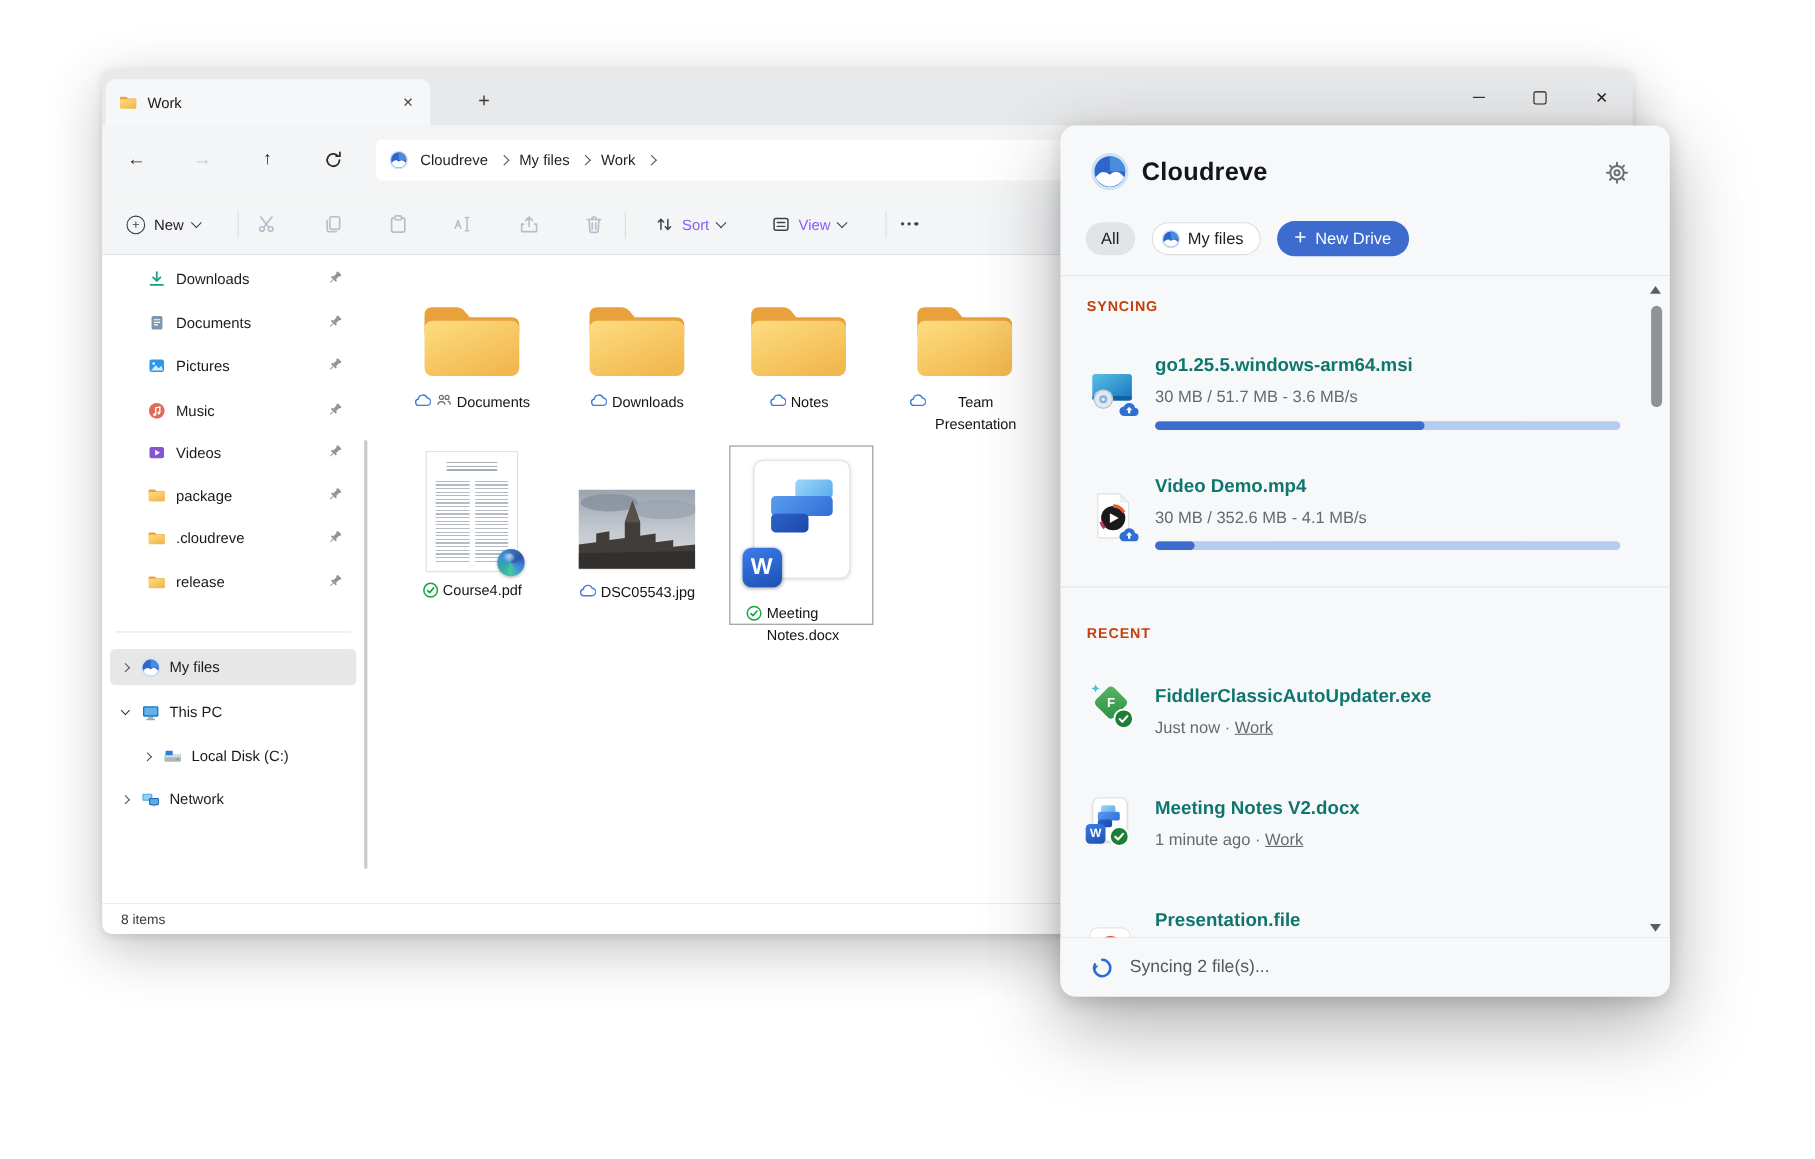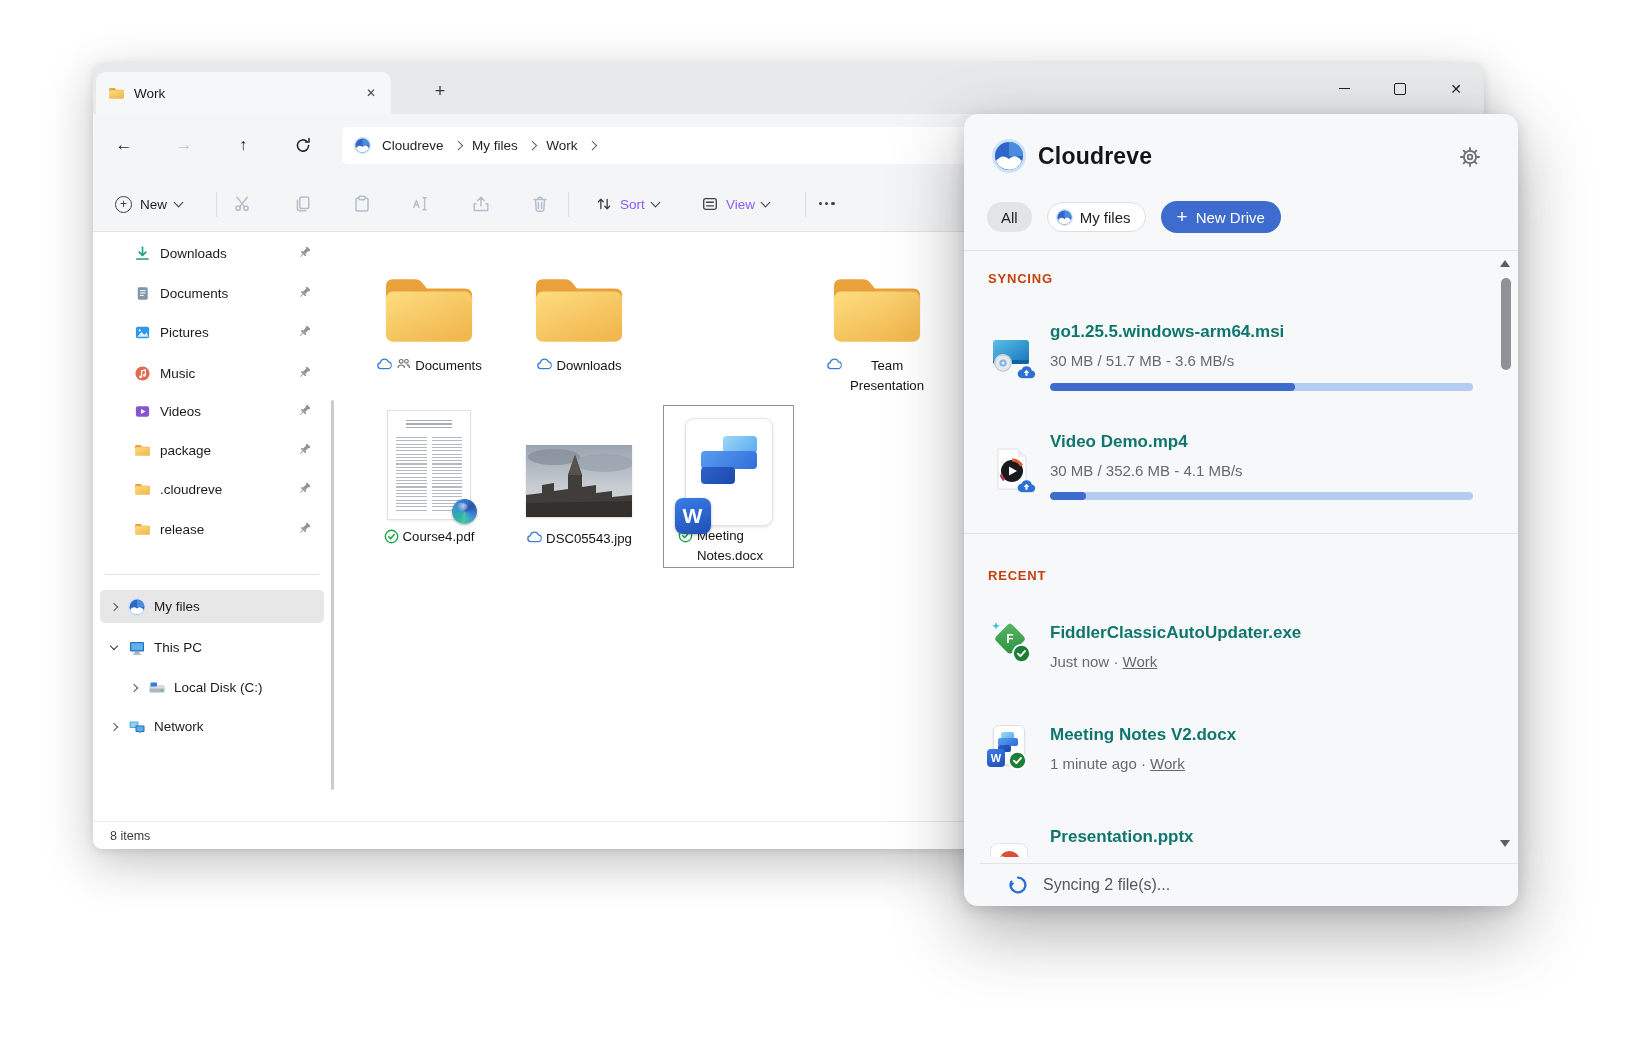--- a/index.html
+++ b/index.html
@@ -108,21 +108,21 @@
   .pdiv{position:absolute;left:0;right:0;height:1px;background:#e3e4e6;}
   .pscroll{position:absolute;left:0;right:0;top:137px;height:606px;overflow:hidden;}
   .slabel{position:absolute;left:24px;font-size:13px;font-weight:bold;color:#c2410c;letter-spacing:.8px;}
   .sname{position:absolute;left:86px;font-size:17px;font-weight:bold;color:#0f766e;}
   .ssub{position:absolute;left:86px;font-size:15px;color:#66696e;}
   .ssub a{color:#66696e;text-decoration:underline;}
   .pbar{position:absolute;left:86px;width:423px;height:8px;border-radius:4px;background:#b5cbf0;overflow:hidden;}
   .pbar .fill{height:100%;background:#3e6bce;border-radius:4px;}
   .icbox{position:absolute;}
   .badge-up{position:absolute;right:-4px;bottom:-2px;width:19px;height:15px;}
-  .pfoot{position:absolute;left:16px;right:0;bottom:0;height:43px;border-top:1px solid #e2e3e5;display:flex;align-items:center;
+  .pfoot{position:absolute;left:0;right:0;bottom:0;height:54px;border-top:1px solid #e2e3e5;display:flex;align-items:center;
          padding-left:28px;gap:15px;box-sizing:border-box;font-size:16px;color:#54575c;border-radius:0 0 14px 14px;background:#f7f8f9;}
   .sb-up{position:absolute;right:8px;top:146px;width:0;height:0;border-left:5px solid transparent;border-right:5px solid transparent;border-bottom:7px solid #5c5f62;}
   .sb-dn{position:absolute;right:8px;top:726px;width:0;height:0;border-left:5px solid transparent;border-right:5px solid transparent;border-top:7px solid #5c5f62;}
   .sb-th{position:absolute;right:7px;top:164px;width:10px;height:92px;border-radius:5px;background:#8f9296;}
 
   
   .wsm{position:absolute;width:40px;height:45px;}
   .wsm .pg{position:absolute;left:6px;top:0;width:32px;height:40px;background:#fff;border:1px solid #e0e1e3;border-radius:6px;box-shadow:0 1px 2px rgba(0,0,0,.12);box-sizing:border-box;}
   .wsm .b1{position:absolute;left:14px;top:7px;width:13px;height:7px;border-radius:2px;background:linear-gradient(135deg,#9ed7f8,#58abef);}
   .wsm .b2{position:absolute;left:11px;top:13px;width:20px;height:8px;border-radius:2px;background:linear-gradient(135deg,#5b9cf0,#2f6fd8);}
@@ -481,20 +481,31 @@
       </div>
       <div class="fold" style="left:421px">
         <svg class="fico" viewBox="0 0 96 78">
             <use href="#sym-folder"></use>
           </svg>
         <div class="flabel">
           <svg width="16" height="12" viewBox="0 0 18 14">
               <use href="#sym-cloudo"></use>
             </svg>
           <span class="nm">Downloads</span>
+        </div>
+      </div>
+      <div class="fold" style="left:568px">
+        <svg class="fico" viewBox="0 0 96 78">
+            <use href="#sym-folder"></use>
+          </svg>
+        <div class="flabel">
+          <svg width="16" height="12" viewBox="0 0 18 14">
+              <use href="#sym-cloudo"></use>
+            </svg>
+          <span class="nm">Notes</span>
         </div>
       </div>
       <div class="fold" style="left:719px">
         <svg class="fico" viewBox="0 0 96 78">
             <use href="#sym-folder"></use>
           </svg>
         <div class="flabel">
           <svg width="16" height="12" viewBox="0 0 18 14">
               <use href="#sym-cloudo"></use>
             </svg>
@@ -545,21 +556,21 @@
 
       <div class="file-word">
         <div class="wpage">
           <div class="wbars">
               <div class="wb1"></div>
               <div class="wb2"></div>
               <div class="wb3"></div>
             </div>
           <div class="wbadge"></div>
         </div>
-        <div class="flabel" style="margin-top:0">
+        <div class="flabel" style="margin-top:22px">
           <svg width="15" height="15" viewBox="0 0 16 16">
               <use href="#sym-check"></use>
             </svg>
           <span class="nm">Meeting Notes.docx</span>
         </div>
       </div>
     </div>
 
     <div class="statusbar">
       <span>8 items</span>
@@ -666,21 +677,21 @@
             <use href="#sym-checkfill"></use>
           </svg>
       </div>
       <div class="sname" style="top:474px">Meeting Notes V2.docx</div>
       <div class="ssub" style="top:504px">
         <span>1 minute ago</span>
         <span>·</span>
         <a>Work</a>
       </div>
 
-      <div class="sname" style="top:576px">Presentation.pptx</div>
+      <div class="sname" style="top:576px">Presentation.file</div>
       <div class="ppt">
           <div class="pptc"></div>
         </div>
     </div>
 
     <div class="sb-up"></div>
     <div class="sb-th"></div>
     <div class="sb-dn"></div>
 
     <div class="pfoot">

